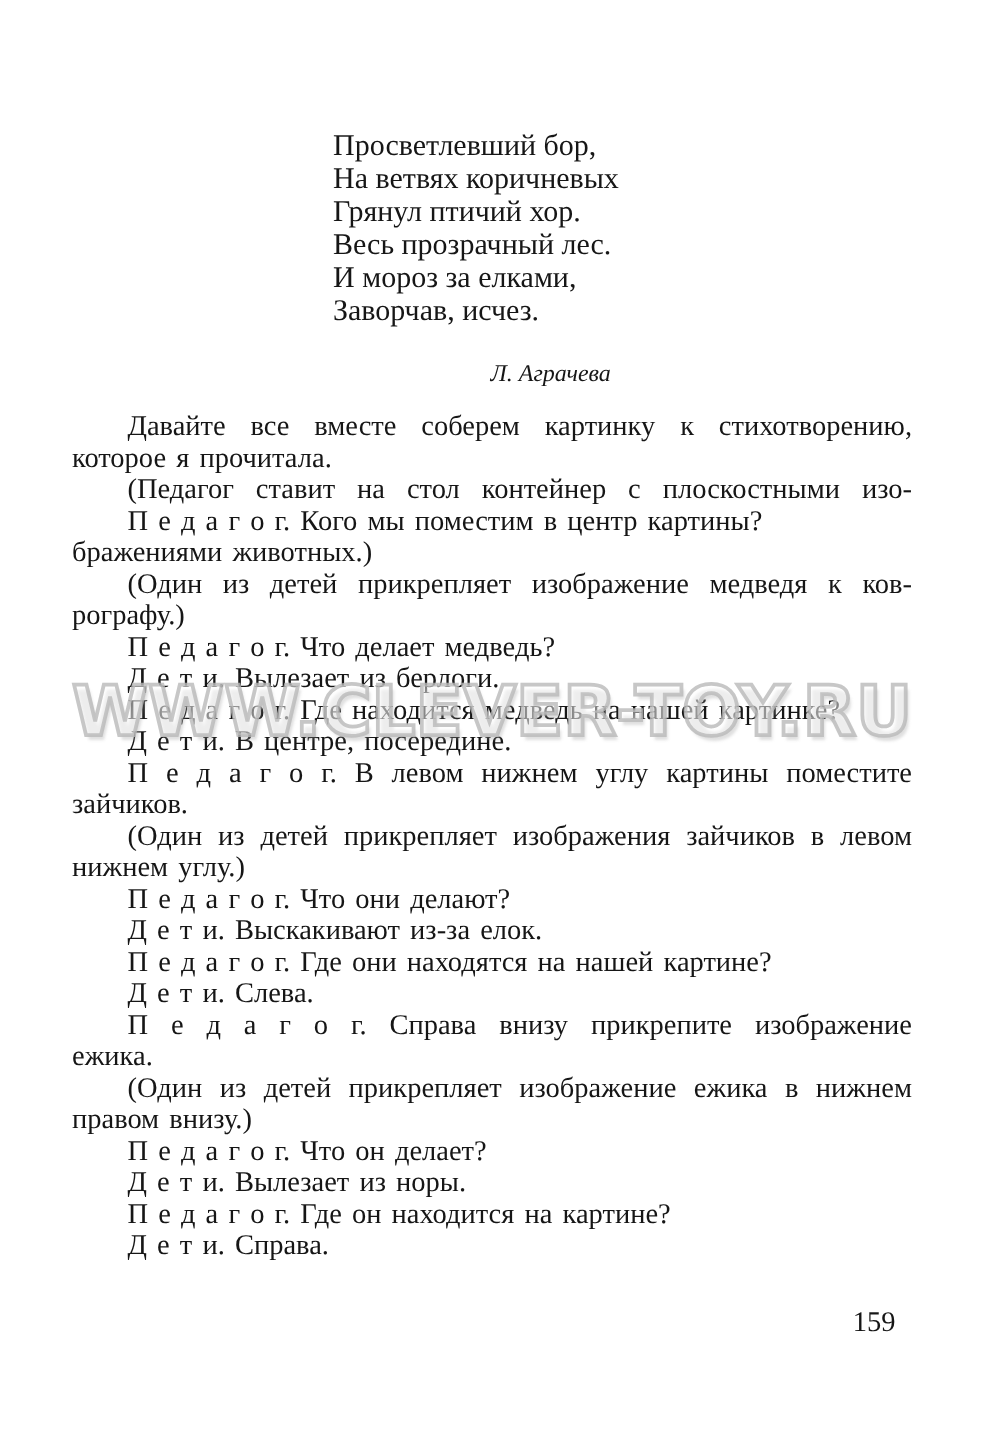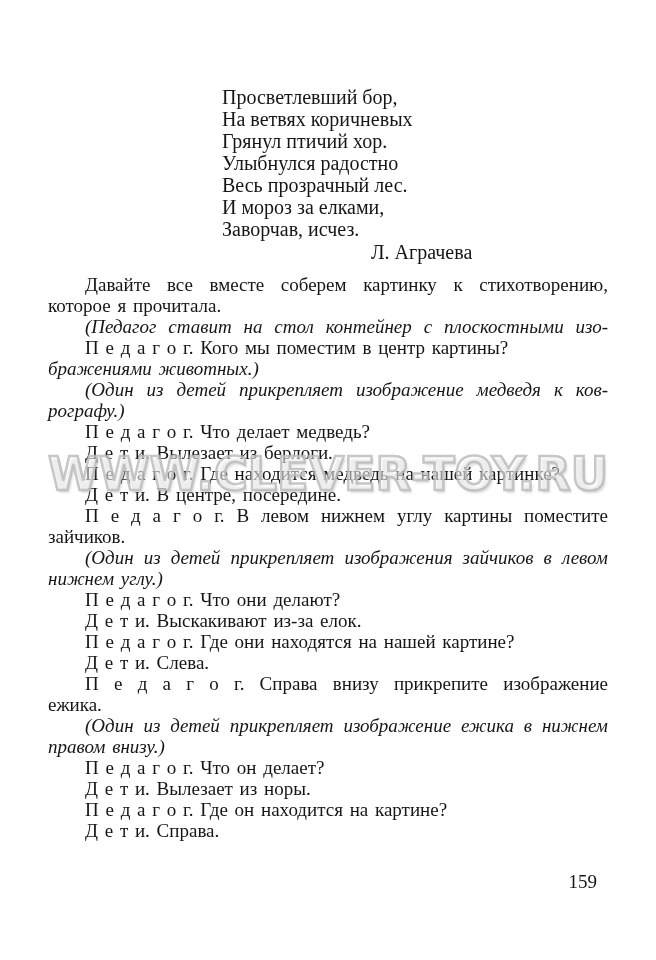--- a/index.html
+++ b/index.html
@@ -21,37 +21,37 @@
     left: 222px;
     top: 86px;
     font-size: 20px;
     line-height: 22px;
     white-space: nowrap;
   }
   .poem-attribution {
     position: absolute;
     left: 327px;
     top: 241px;
-    font-size: 20px;
+    font-size: 16px;
+    font-style: italic;
     white-space: nowrap;
-    margin-left: 44px;
   }
   .body-text {
     position: absolute;
     left: 48px;
     top: 274px;
     width: 560px;
     font-size: 19px;
     line-height: 21px;
     word-spacing: 2px;
   }
   .line { min-height: 21px; }
   .ind  { text-indent: 37px; }
   .j    { text-align: justify; text-align-last: justify; }
-  .em   { font-style: italic; }
+  .em   { }
   .watermark {
     position: absolute;
     left: 0;
     width: 656px;
     top: 447px;
     text-align: center;
     font-family: "DejaVu Sans", sans-serif;
     font-weight: 700;
     font-size: 46px;
     letter-spacing: 0;
@@ -72,21 +72,20 @@
 </head>
 <body>
 
 <div class="page">
 
   <div class="poem">
 
   <div class="poem-line">Просветлевший бор,</div>
       <div class="poem-line">На ветвях коричневых</div>
       <div class="poem-line">Грянул птичий хор.</div>
-      <div class="poem-line">Улыбнулся радостно</div>
       <div class="poem-line">Весь прозрачный лес.</div>
       <div class="poem-line">И мороз за елками,</div>
       <div class="poem-line">Заворчав, исчез.</div>
     </div>
 
   <div class="poem-attribution">Л. Аграчева</div>
 
   <div class="body-text">
 
   <div class="line ind j">Давайте все вместе соберем картинку к стихотворению,</div>

